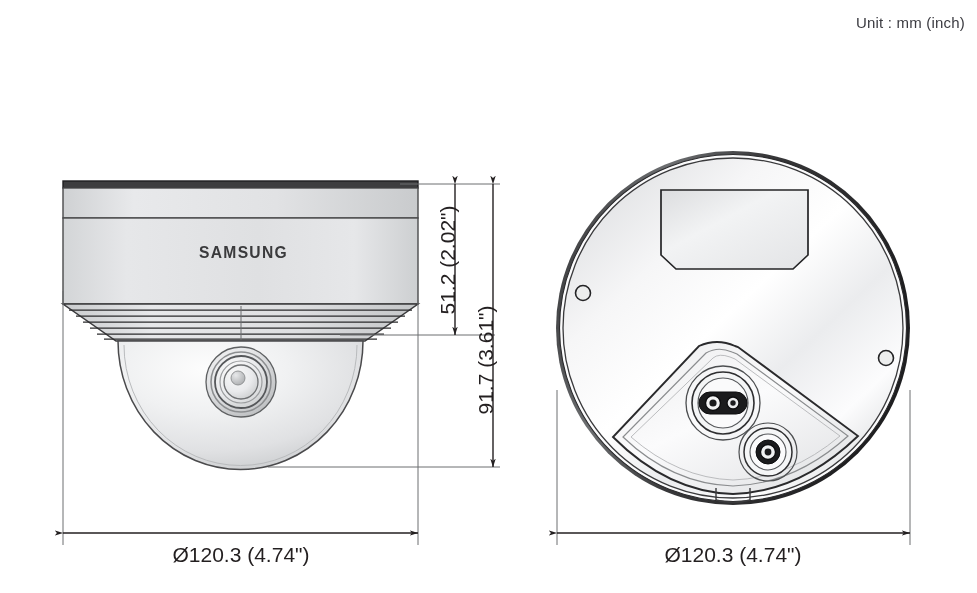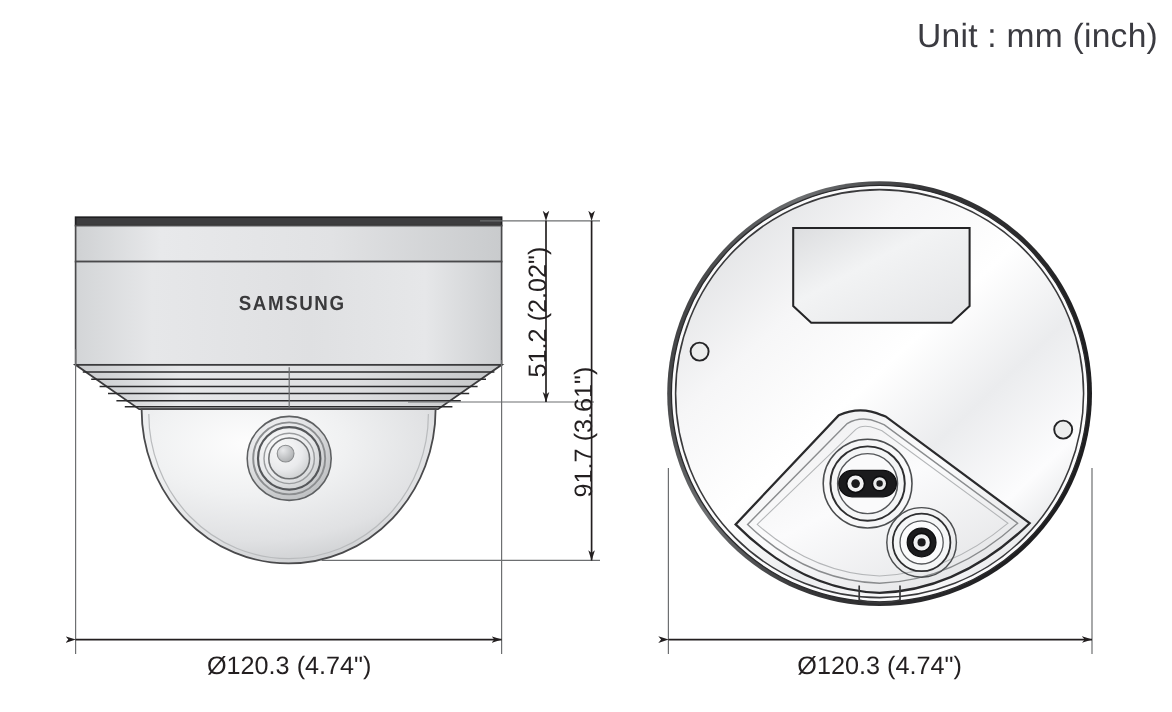--- a/index.html
+++ b/index.html
@@ -18,21 +18,21 @@
   #stage {
     position: absolute;
     left: 0; top: 0;
     width: 977px;
     height: 593px;
   }
   .unit-note {
     position: absolute;
     right: 12px;
     top: 14px;
-    font-size: 28px;
+    font-size: 15px;
     letter-spacing: 0.2px;
     color: #3b3b41;
     white-space: nowrap;
     font-family: "Liberation Sans", sans-serif;
   }
   svg.drawing {
     position: absolute;
     left: 0; top: 0;
     width: 977px;
     height: 593px;

